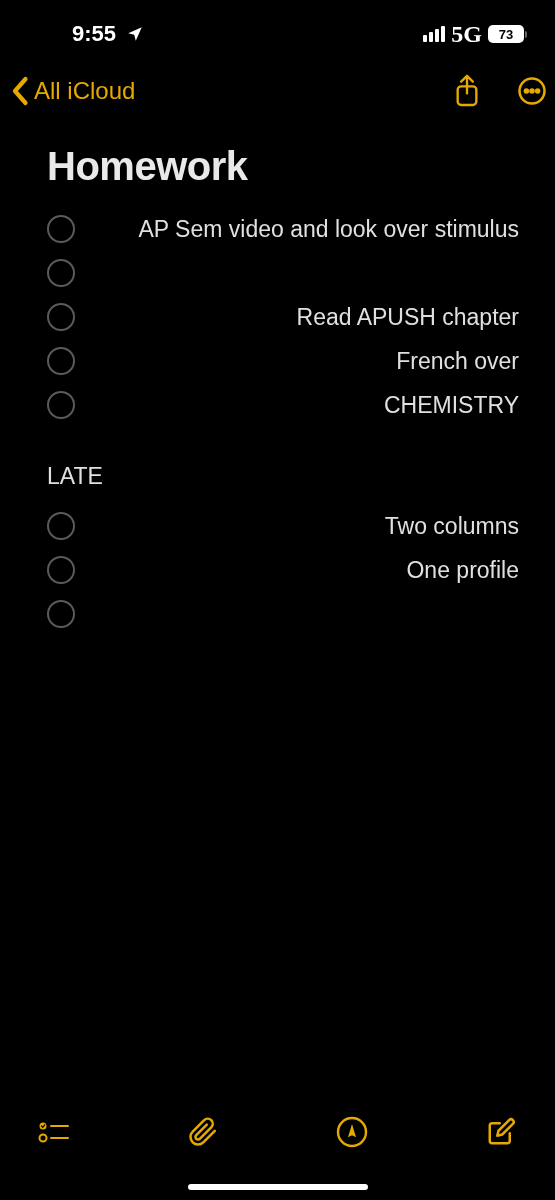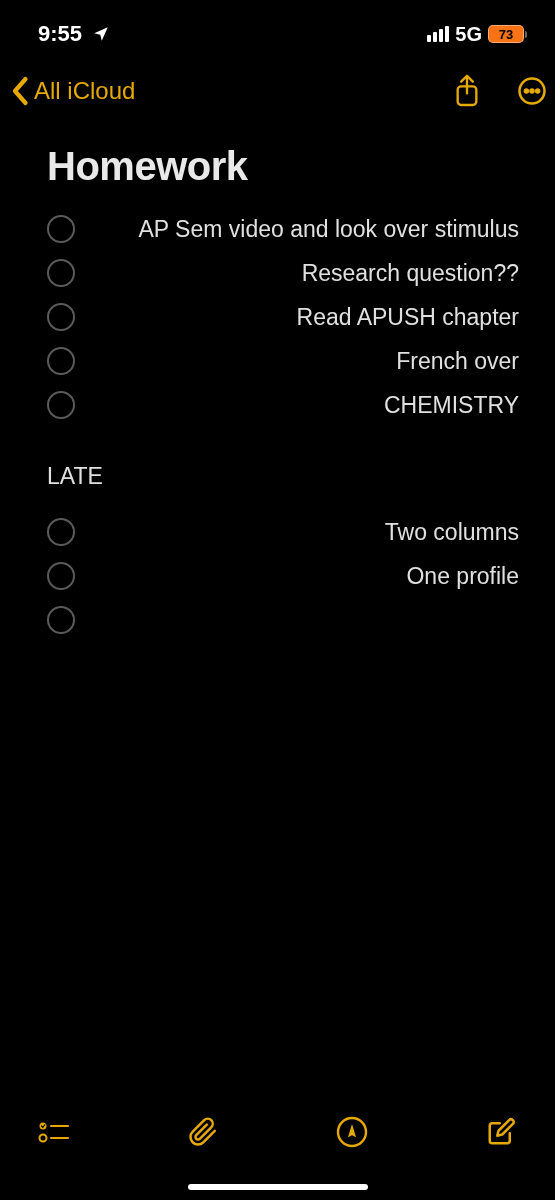--- a/index.html
+++ b/index.html
@@ -23,20 +23,21 @@
       align-items: center;
       padding: 14px 28px 0 38px;
       height: 54px;
       font-size: 22px;
       font-weight: 600;
     }
     .status-left {
       display: flex;
       align-items: center;
       gap: 10px;
+      margin-left: 34px;
     }
     .status-right {
       display: flex;
       align-items: center;
       gap: 6px;
     }
     .signal-bars {
       display: flex;
       align-items: flex-end;
       gap: 2px;
@@ -45,35 +46,36 @@
     .signal-bars span {
       width: 4px;
       background: #fff;
       border-radius: 1px;
     }
     .signal-bars span:nth-child(1) { height: 7px; }
     .signal-bars span:nth-child(2) { height: 10px; }
     .signal-bars span:nth-child(3) { height: 13px; }
     .signal-bars span:nth-child(4) { height: 16px; }
     .network-label {
-      font-size: 20px;
+      font-size: 24px;
       font-weight: 600;
+      font-family: Liberation Serif, serif;
     }
     .battery {
       display: flex;
       align-items: center;
       gap: 1px;
     }
     .battery-body {
       width: 36px;
       height: 18px;
       border: 1.5px solid rgba(255,255,255,0.4);
       border-radius: 5px;
       position: relative;
-      background: #f97316;
+      background: #ffffff;
       display: flex;
       align-items: center;
       justify-content: center;
     }
     .battery-text {
       position: relative;
       z-index: 2;
       color: #000;
       font-size: 13px;
       font-weight: 600;
@@ -136,21 +138,21 @@
     }
     .item-text {
       font-size: 23px;
       color: #e0e0e0;
       font-weight: 400;
     }
     .section-label {
       font-size: 23px;
       color: #e0e0e0;
       margin-top: 36px;
-      margin-bottom: 20px;
+      margin-bottom: 14px;
       font-weight: 400;
     }
     
     .toolbar {
       position: absolute;
       bottom: 0;
       left: 0;
       right: 0;
       height: 100px;
       display: flex;
@@ -233,21 +235,20 @@
 
 <div class="content">
   <h1 class="note-title">Homework</h1>
 
   <div class="checklist-item">
     <div class="checkbox"></div>
     <span class="item-text">AP Sem video and look over stimulus</span>
   </div>
   <div class="checklist-item">
     <div class="checkbox"></div>
-    <span class="item-text">Research question??</span>
   </div>
   <div class="checklist-item">
     <div class="checkbox"></div>
     <span class="item-text">Read APUSH chapter</span>
   </div>
   <div class="checklist-item">
     <div class="checkbox"></div>
     <span class="item-text">French over</span>
   </div>
   <div class="checklist-item">

